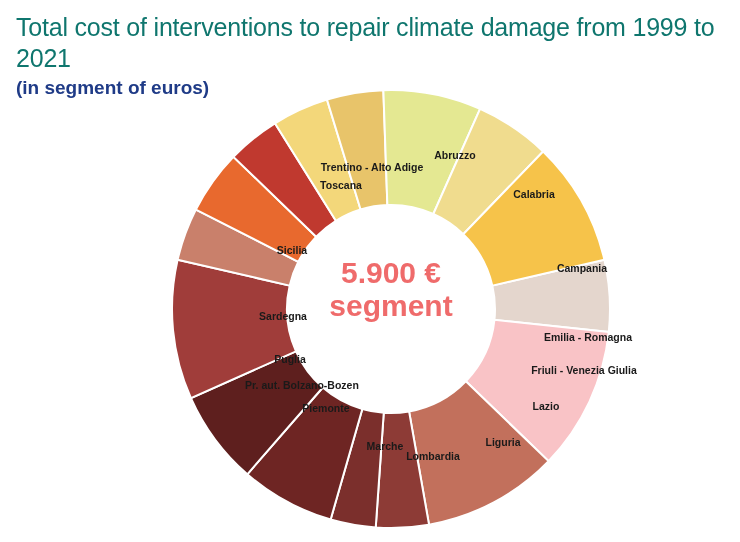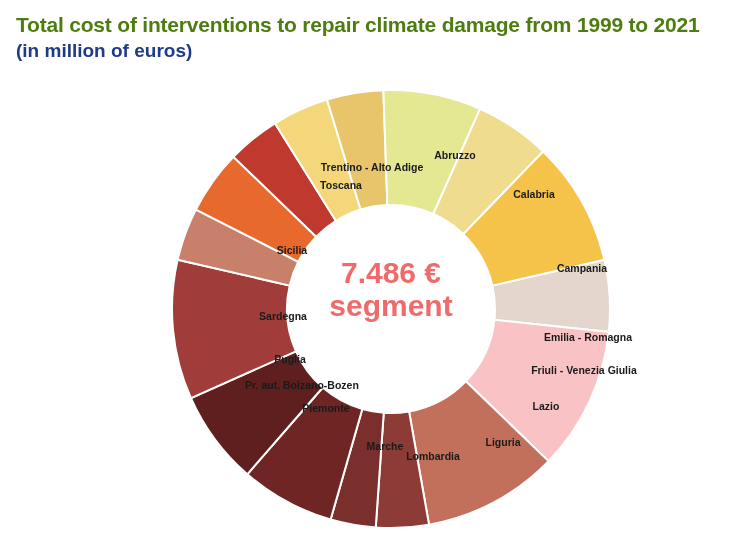--- a/index.html
+++ b/index.html
@@ -11,23 +11,23 @@
     width: 740px;
     height: 542px;
     position: relative;
     font-family: "Liberation Sans", sans-serif;
     overflow: hidden;
   }
   #header {
     padding: 12px 16px 0 16px;
   }
   #title-line1 {
-    font-size: 21px;
-    font-weight: bold;
-    color: #4d7c0f;
+    font-size: 25px;
+    font-weight: normal;
+    color: #0f766e;
     letter-spacing: -0.2px;
     line-height: 1.25;
   }
   #title-line2 {
     font-size: 19px;
     font-weight: bold;
     color: #1f3b87;
     line-height: 1.35;
   }
   #subtitle {
@@ -77,21 +77,21 @@
   .slice {
     stroke: #ffffff;
     stroke-width: 2;
   }
 </style>
 </head>
 <body>
 
 <div id="header">
   <div id="title-line1">Total cost of interventions to repair climate damage from 1999 to 2021</div>
-  <div id="title-line2">(in million of euros)</div>
+  <div id="title-line2">(in segment of euros)</div>
 </div>
 
 <div id="chart-area">
   <svg id="donut-svg" width="740" height="458" viewBox="0 0 740 458">
     <g id="slices-group">
         <path d="M 604.3870441879665 175.73571909869355 A 219 219 0 0 1 608.8002950856519 247.8917334556161 L 494.4302771183004 235.87096017983595 A 104 104 0 0 0 492.33448673766446 201.60509034823804 Z" fill="#e4d6cd" class="slice"></path>
         <path d="M 608.8002950856519 247.8917334556161 A 219 219 0 0 1 548.5354162741646 377.13018313052044 L 465.81133923521975 297.2444705277357 A 104 104 0 0 0 494.4302771183004 235.87096017983595 Z" fill="#f9c3c6" class="slice"></path>
         <path d="M 548.5354162741646 377.13018313052044 A 219 219 0 0 1 429.02895090905776 440.67289790967357 L 409.05941047736076 327.42000631326965 A 104 104 0 0 0 465.81133923521975 297.2444705277357 Z" fill="#c2705c" class="slice"></path>
         <path d="M 429.02895090905776 440.67289790967357 A 219 219 0 0 1 375.72333225003655 443.4665270069015 L 383.74532673061094 328.7466612270217 A 104 104 0 0 0 409.05941047736076 327.42000631326965 Z" fill="#8d3b36" class="slice"></path>
         <path d="M 375.72333225003655 443.4665270069015 A 219 219 0 0 1 330.6354190760772 435.5163114104918 L 362.3337149950321 324.97121637758516 A 104 104 0 0 0 383.74532673061094 328.7466612270217 Z" fill="#7b2f2c" class="slice"></path>
@@ -120,16 +120,16 @@
         <text x="326" y="325" class="seg-label" text-anchor="middle">Piemonte</text>
         <text x="302" y="302" class="seg-label" text-anchor="middle">Pr. aut. Bolzano-Bozen</text>
         <text x="290" y="276" class="seg-label" text-anchor="middle">Puglia</text>
         <text x="283" y="233" class="seg-label" text-anchor="middle">Sardegna</text>
         <text x="292" y="167" class="seg-label" text-anchor="middle">Sicilia</text>
         <text x="341" y="102" class="seg-label" text-anchor="middle">Toscana</text>
         <text x="372" y="84" class="seg-label" text-anchor="middle">Trentino - Alto Adige</text>
       </g>
   </svg>
   <div id="center-label">
-    <div id="center-value">7.486 €</div>
+    <div id="center-value">5.900 €</div>
     <div id="center-unit">segment</div>
   </div>
 </div>
 
 </body></html>

